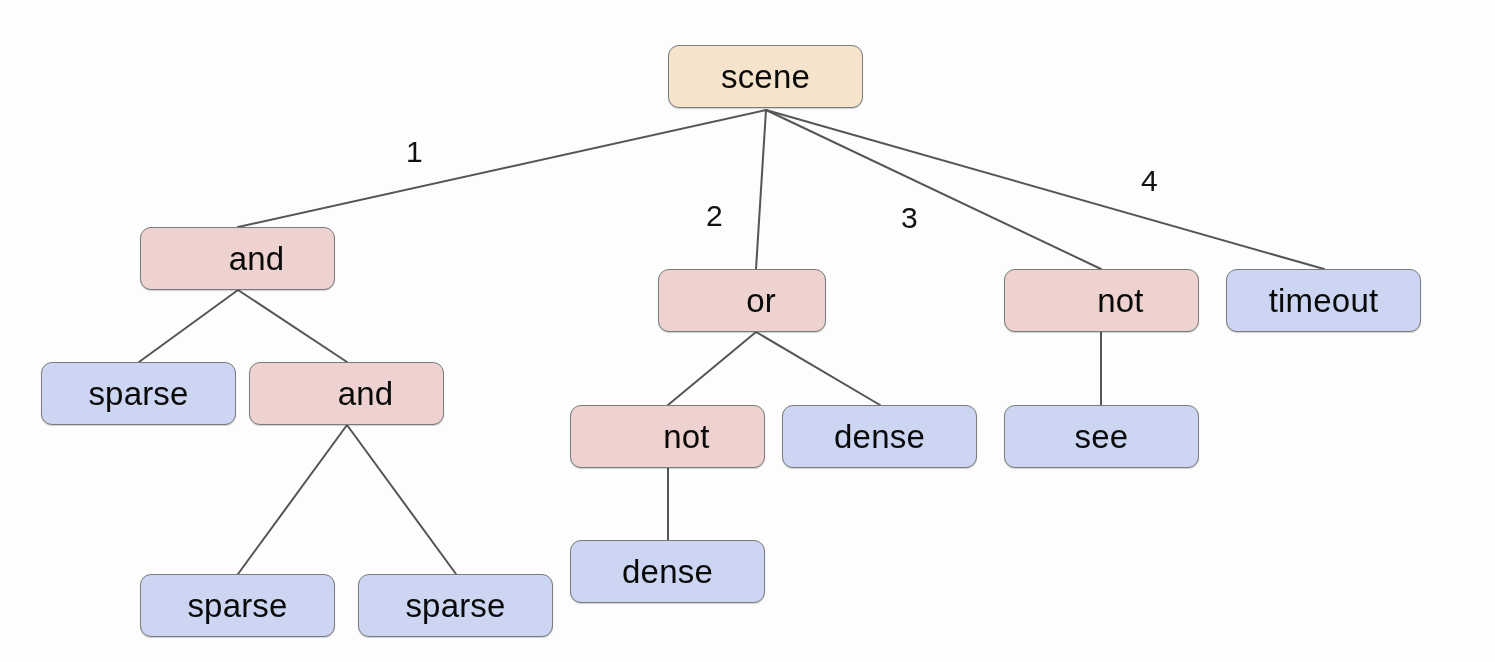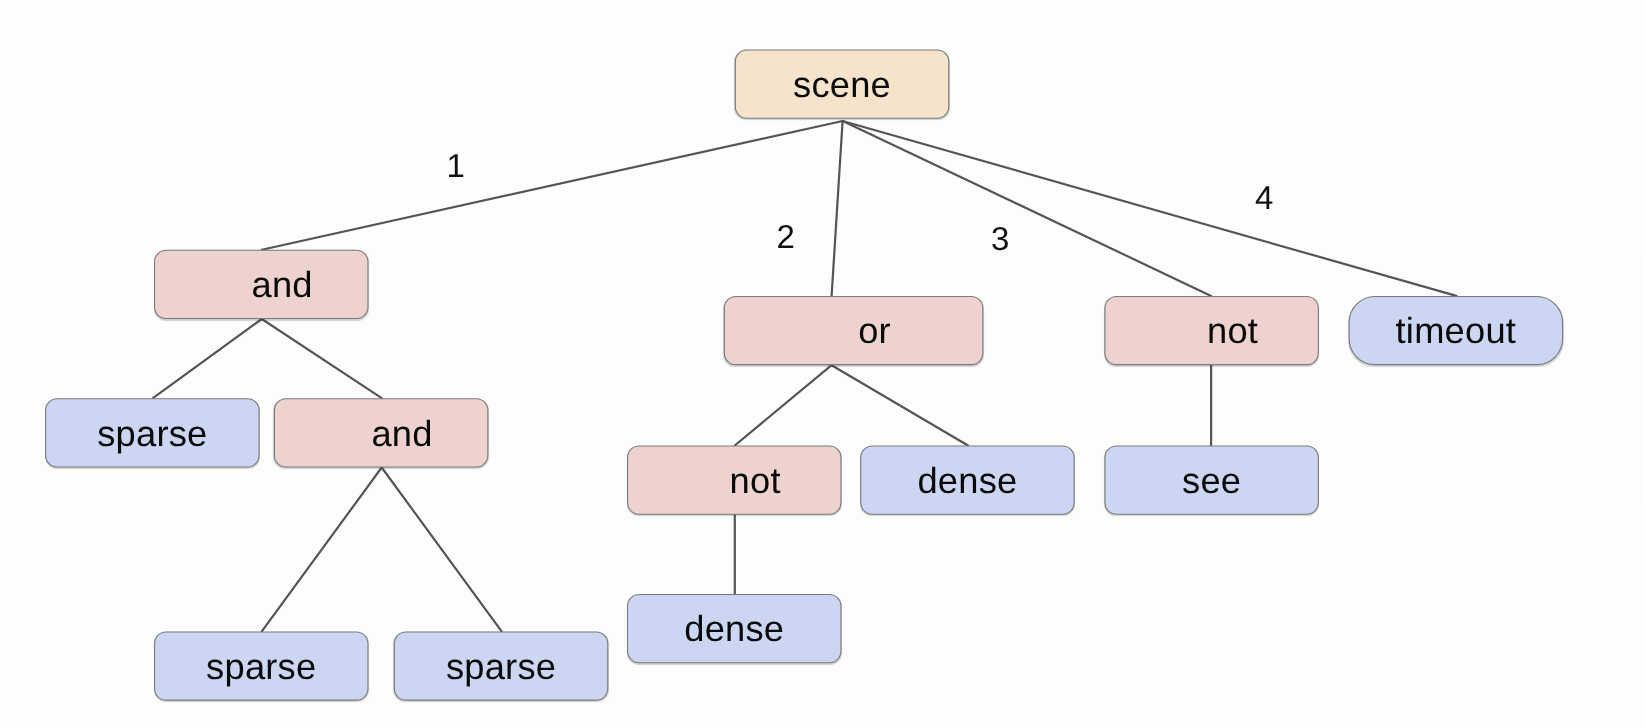--- a/index.html
+++ b/index.html
@@ -69,27 +69,27 @@
       <line x1="668" y1="468" x2="668" y2="540" stroke="#555555" stroke-width="2" stroke-linecap="round"></line>
       <line x1="1101" y1="332" x2="1101" y2="405" stroke="#555555" stroke-width="2" stroke-linecap="round"></line>
     </svg>
   <div id="node-layer">
       <div class="node node-root" style="left: 668px; top: 45px; width: 195px; height: 63px;">
         <span>scene</span>
       </div>
       <div class="node node-op" style="left: 140px; top: 227px; width: 195px; height: 63px;">
         <span>and</span>
       </div>
-      <div class="node node-op" style="left: 658px; top: 269px; width: 236px; height: 63px;">
+      <div class="node node-op" style="left: 658px; top: 269px; width: 168px; height: 63px;">
         <span>or</span>
       </div>
       <div class="node node-op" style="left: 1004px; top: 269px; width: 195px; height: 63px;">
         <span>not</span>
       </div>
-      <div class="node node-leaf" style="left: 1226px; top: 269px; width: 195px; height: 63px; border-radius: 24px;">
+      <div class="node node-leaf" style="left: 1226px; top: 269px; width: 195px; height: 63px;">
         <span>timeout</span>
       </div>
       <div class="node node-leaf" style="left: 41px; top: 362px; width: 195px; height: 63px;">
         <span>sparse</span>
       </div>
       <div class="node node-op" style="left: 249px; top: 362px; width: 195px; height: 63px;">
         <span>and</span>
       </div>
       <div class="node node-op" style="left: 570px; top: 405px; width: 195px; height: 63px;">
         <span>not</span>

